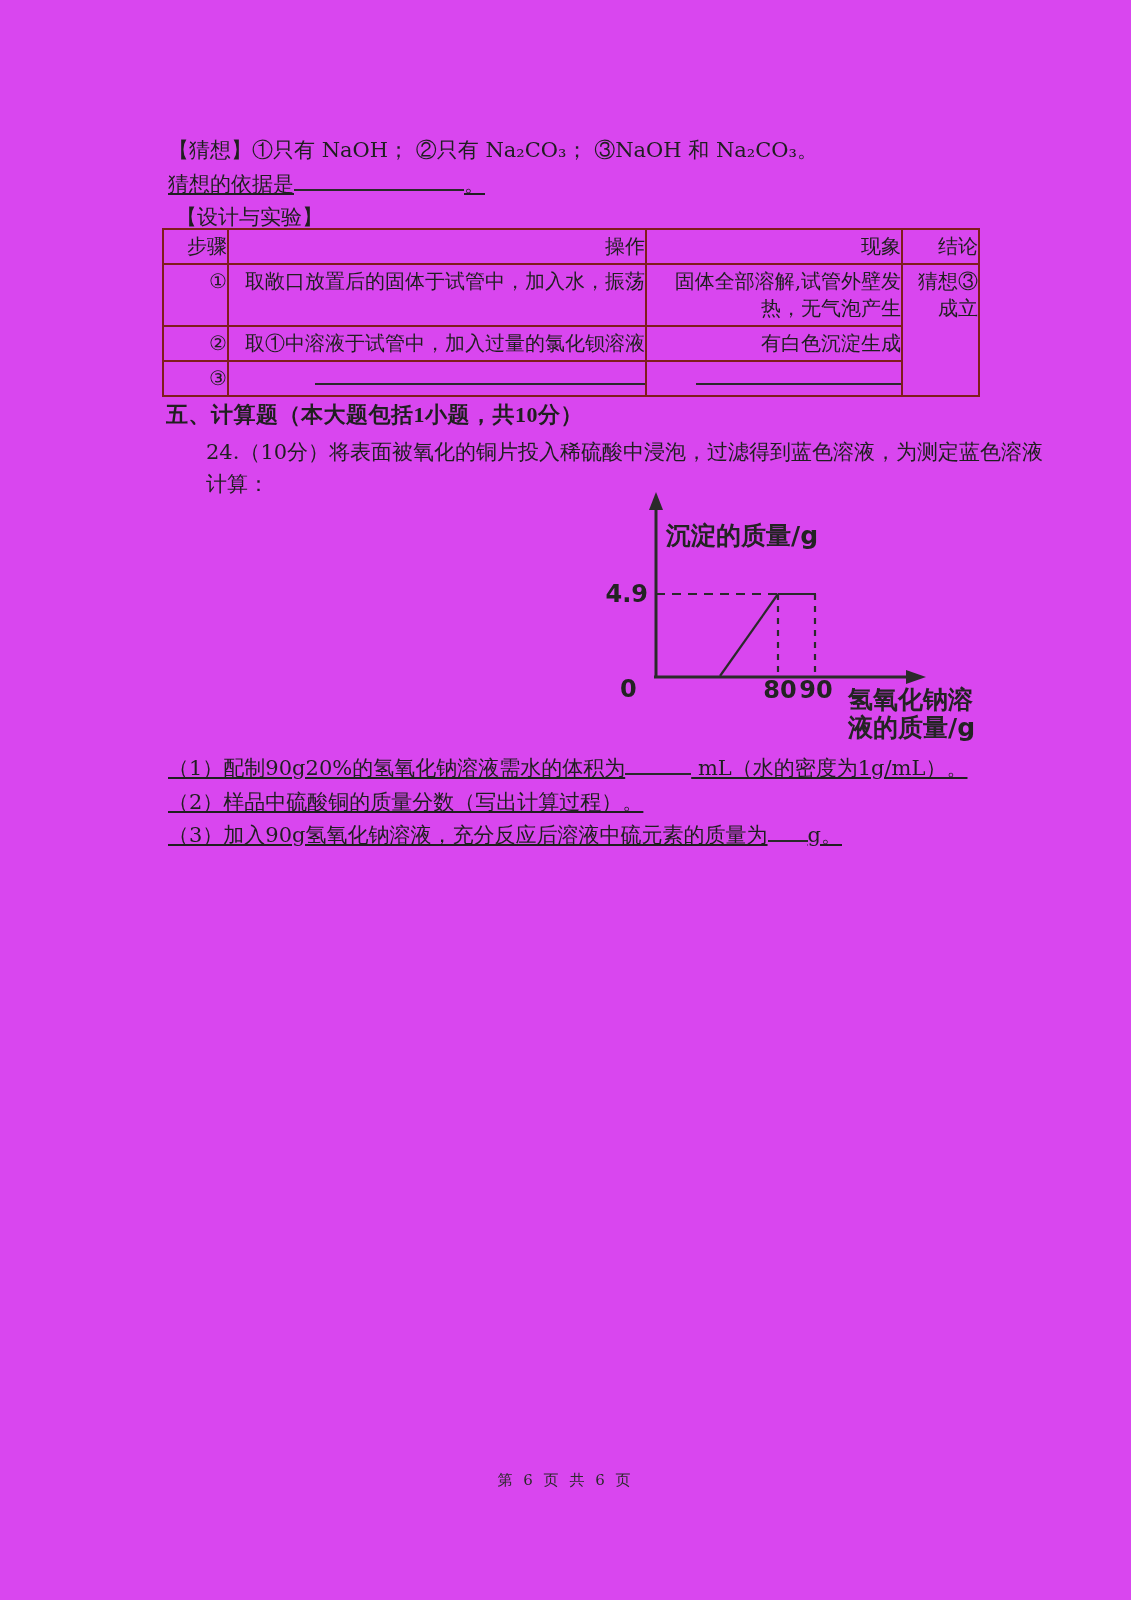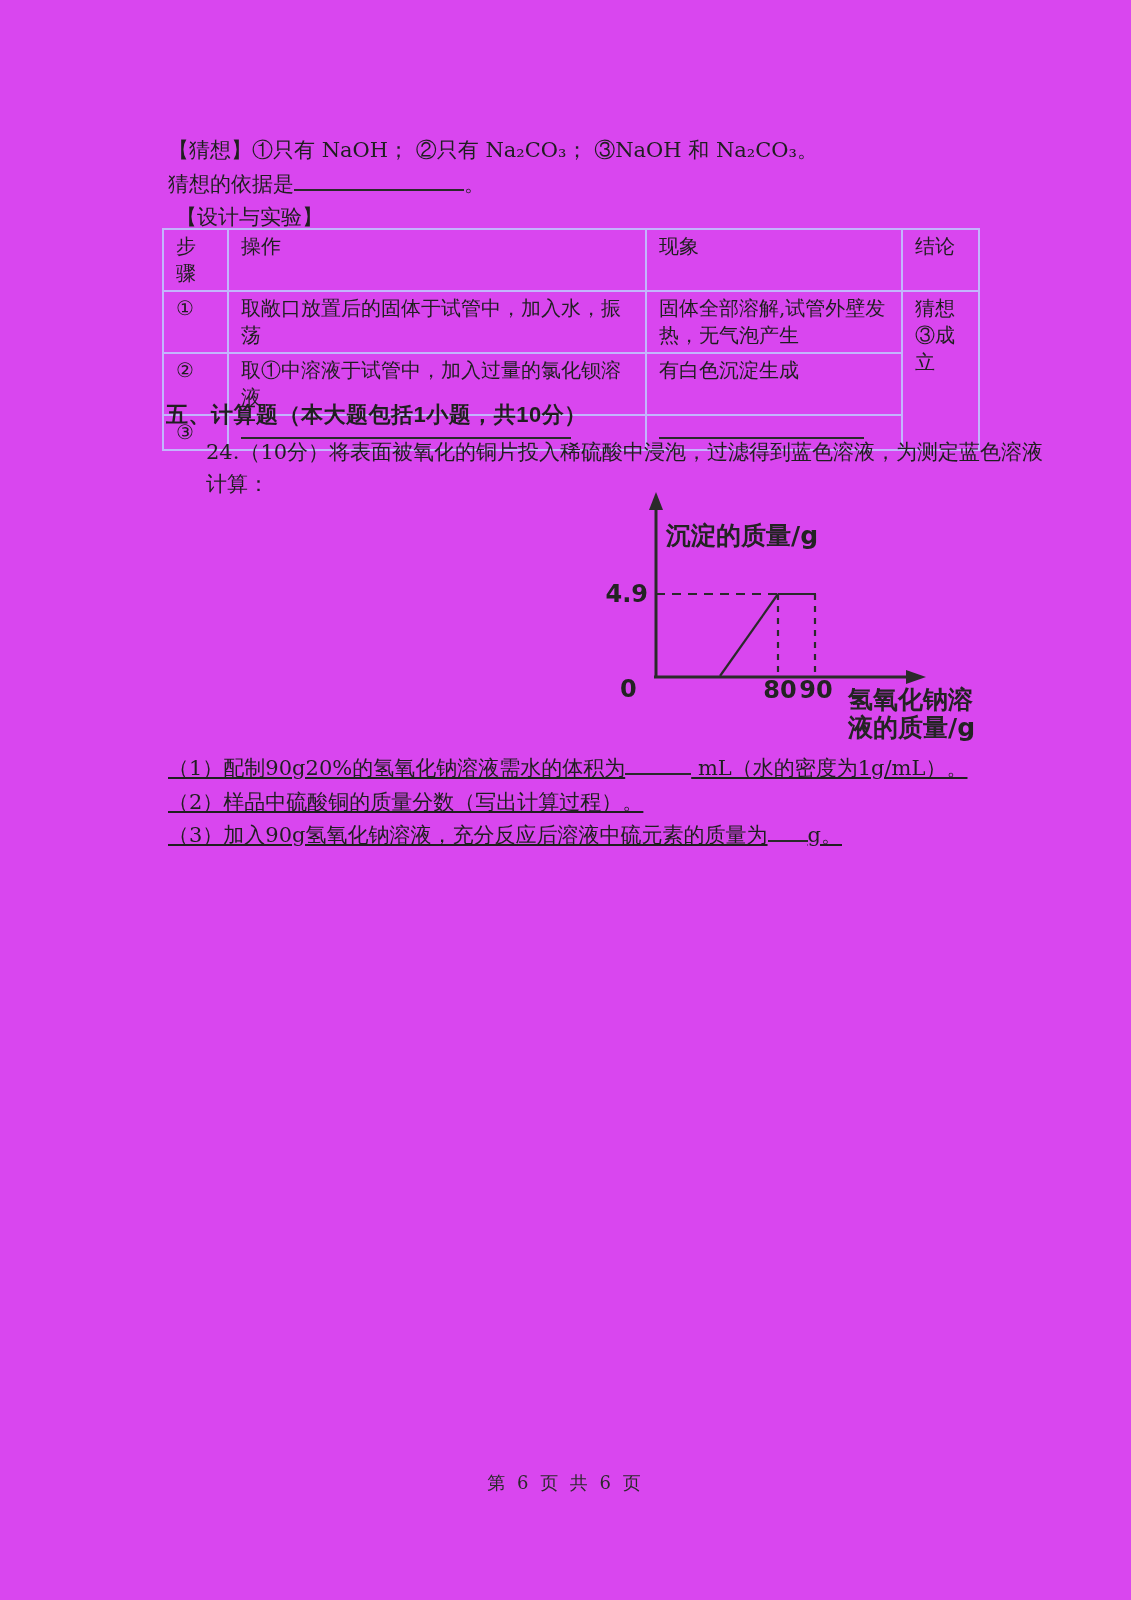--- a/index.html
+++ b/index.html
@@ -11,21 +11,21 @@
     background: #d946ef;
     color: #1f1f1f;
     font-family: "DejaVu Serif", "Liberation Serif", serif;
     font-size: 21px;
     overflow: hidden;
   }
   .abs { position: absolute; margin: 0; }
 
   
   .line-guess   { left: 168px; top: 136px; width: 840px; }
-  .line-basis   { left: 168px; top: 170px; width: 840px; }
+  .line-basis   { left: 168px; top: 170px; width: 840px; text-decoration: underline; }
   .line-design  { left: 176px; top: 203px; width: 840px; }
 
   .uline {
     display: inline-block;
     border-bottom: 2px solid #2a2a2a;
     height: 15px;
     vertical-align: baseline;
   }
   .uline.basis { width: 170px; }
   .uline.q1    { width: 66px; }
@@ -36,38 +36,38 @@
   
   table.exp {
     position: absolute;
     left: 162px; top: 228px;
     width: 816px;
     border-collapse: collapse;
     table-layout: fixed;
     font-size: 20px;
   }
   table.exp th, table.exp td {
-    border: 2px solid #c4b5fd;
-    padding: 3px 12px;
+    border: 2px solid #7f1d1d;
+    padding: 3px 0;
     font-weight: normal;
-    text-align: left;
+    text-align: right;
     vertical-align: top;
     line-height: 27px;
     overflow: hidden;
   }
   table.exp thead tr { height: 32px; }
   table.exp tr.r1 { height: 60px; }
   table.exp tr.r2 { height: 33px; }
   table.exp tr.r3 { height: 31px; }
   table.exp td.concl { vertical-align: top; }
 
   
   .sec-heading {
     left: 166px; top: 400px;
-    font-family: Liberation Sans, sans-serif;
+    font-family: Liberation Serif, serif;
     font-size: 22px;
     font-weight: bold;
     letter-spacing: 0.5px;
   }
   .para24 { left: 168px; top: 436px; width: 850px; line-height: 32px; }
   .para24 div { white-space: nowrap; margin-left: 38px; }
 
   
   .chart { left: 598px; top: 490px; }
   .chart text {
@@ -78,21 +78,21 @@
   .chart .cjk { font-size: 25px; }
   .chart .num { font-size: 24px; }
 
   
   .questions { left: 168px; top: 752px; width: 880px; text-decoration: underline; }
   .questions p { margin: 0; line-height: 33.5px; }
 
   .footer {
     left: 0; top: 1471px; width: 1131px;
     text-align: center;
-    font-size: 18px;
+    font-size: 15px;
     letter-spacing: 3px;
     color: #2a2a2a;
   }
 </style>
 </head>
 <body>
 
 <div class="page">
 
   <p class="abs line-guess">【猜想】①只有 NaOH； ②只有 Na₂CO₃； ③NaOH 和 Na₂CO₃。</p>

